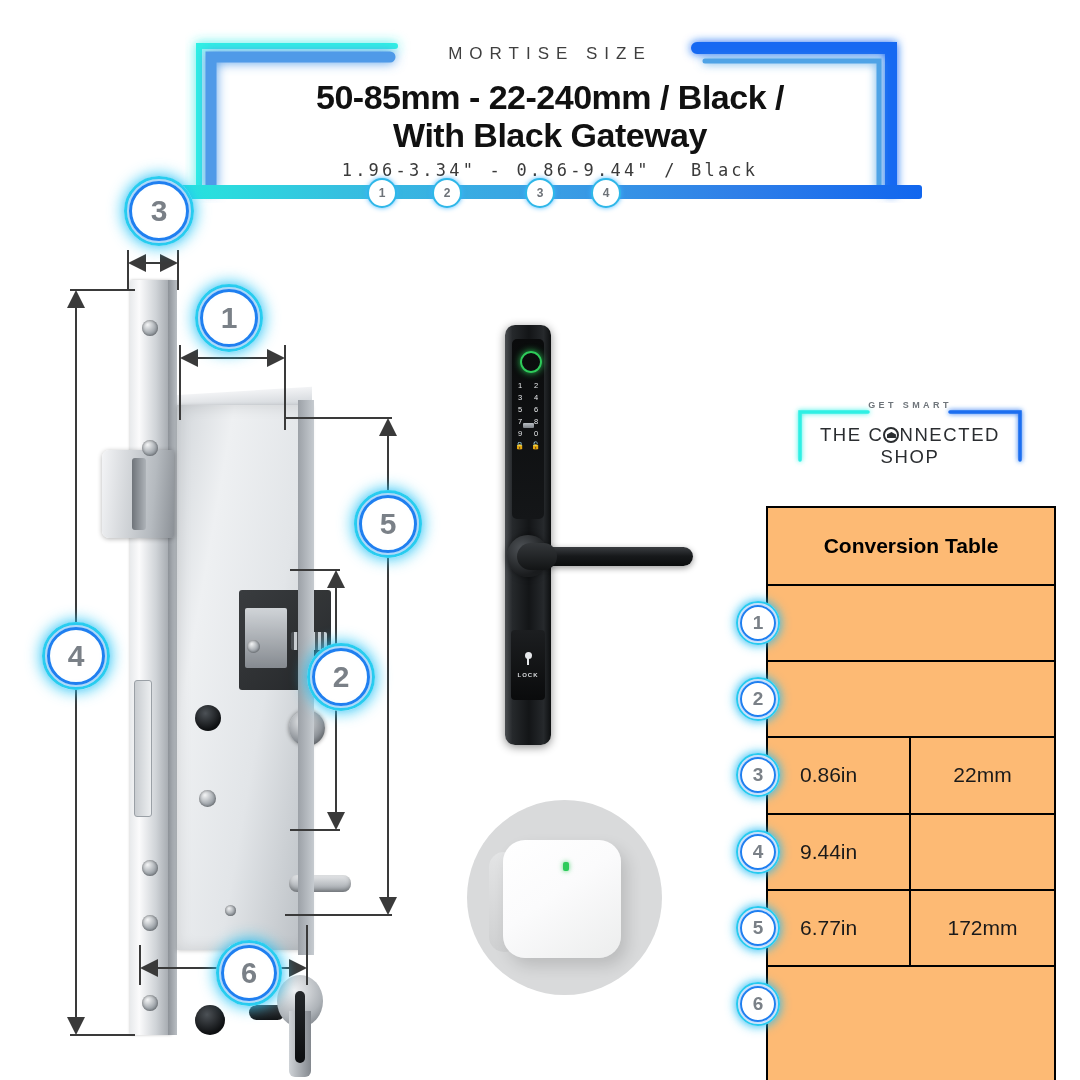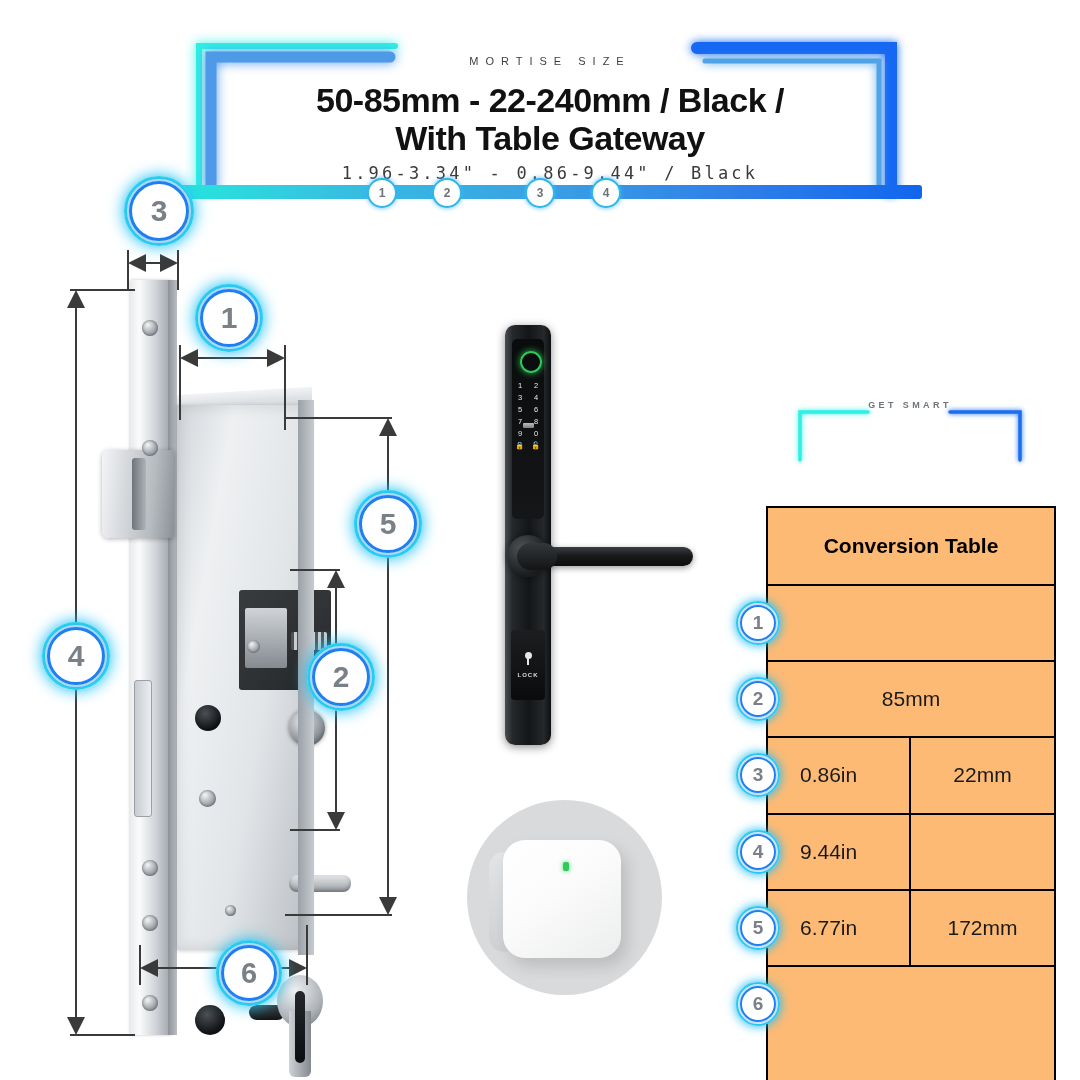--- a/index.html
+++ b/index.html
@@ -12,22 +12,22 @@
     position:relative;
   }
   .stage{position:absolute;inset:0;width:1080px;height:1080px;}
 
   
   .header{position:absolute;left:185px;top:28px;width:730px;height:165px;}
   .hdr-frame{position:absolute;inset:0;}
   .hdr-frame svg{display:block;}
   .hdr-text{position:absolute;left:0;top:0;width:730px;text-align:center;}
   .eyebrow{
-    margin-top:27px;
-    font-size:11px;letter-spacing:7px;color:#3f3f3f;font-weight:500;
+    margin-top:16px;
+    font-size:17px;letter-spacing:7px;color:#3f3f3f;font-weight:500;
   }
   .h-title{
     margin-top:14px;
     font-size:34px;line-height:38px;font-weight:bold;color:#111;
     letter-spacing:-0.5px;
   }
   .h-sub{
     margin-top:6px;
     font-size:17px;letter-spacing:3.2px;color:#3a3a3a;
     font-family:"DejaVu Sans Mono", monospace;
@@ -336,21 +336,21 @@
 
         <path d="M520 33 L694 33 L694 162" fill="none" stroke="#4fa3e6" stroke-width="5" stroke-linecap="round" filter="url(#glowR)"></path>
         <path d="M716 10 L716 166" fill="none" stroke="#0d4fe0" stroke-width="7" stroke-linecap="round" filter="url(#glowR)"></path>
       </svg>
     </div>
 
     <div class="hdr-text">
       <div class="eyebrow">MORTISE SIZE</div>
       <div class="h-title">
         <div>50-85mm - 22-240mm / Black /</div>
-        <div>With Table Gateway</div>
+        <div>With Black Gateway</div>
       </div>
       <div class="h-sub">1.96-3.34" - 0.86-9.44" / Black</div>
     </div>
 
     <div class="hdr-bar"></div>
     <div class="mini-badges">
       <div class="mini-badge" style="left:182px">1</div>
       <div class="mini-badge" style="left:247px">2</div>
       <div class="mini-badge" style="left:340px">3</div>
       <div class="mini-badge" style="left:406px">4</div>
@@ -510,41 +510,41 @@
             <stop offset="0" stop-color="#2ff0e4"></stop>
             <stop offset="1" stop-color="#1b6ef0"></stop>
           </linearGradient>
         </defs>
         <path d="M78 14 L10 14 L10 62" fill="none" stroke="#2ff0e4" stroke-width="3.5" stroke-linecap="round" filter="url(#bglow)"></path>
         <path d="M160 14 L230 14 L230 62" fill="none" stroke="#1b6ef0" stroke-width="3.5" stroke-linecap="round" filter="url(#bglow)"></path>
         <path d="M10 60 L230 60" fill="none" stroke="url(#bgr)" stroke-width="3.5" stroke-linecap="round" filter="url(#bglow)"></path>
       </svg>
     </div>
     <div class="brand-get">GET SMART</div>
+    <div class="brand-name"><span>THE C</span><span class="oglyph"></span><span>NNECTED SHOP</span></div>
   </div>
 
   <div class="ctable">
     <div class="ct-head">Conversion Table</div>
     <div class="ct-body">
 
       <div class="ct-row">
         <div class="badge row-badge">
           <i class="ring-outer"></i>
             <i class="ring-inner"></i>
           <span>1</span>
         </div>
       </div>
 
       <div class="ct-row">
         <div class="badge row-badge">
           <i class="ring-outer"></i>
             <i class="ring-inner"></i>
           <span>2</span>
         </div>
-        <div class="ct-mm">85mm</div>
       </div>
 
       <div class="ct-row">
         <div class="badge row-badge">
           <i class="ring-outer"></i>
             <i class="ring-inner"></i>
           <span>3</span>
         </div>
         <div class="ct-in">0.86in</div>
         <div class="ct-mm">22mm</div>

